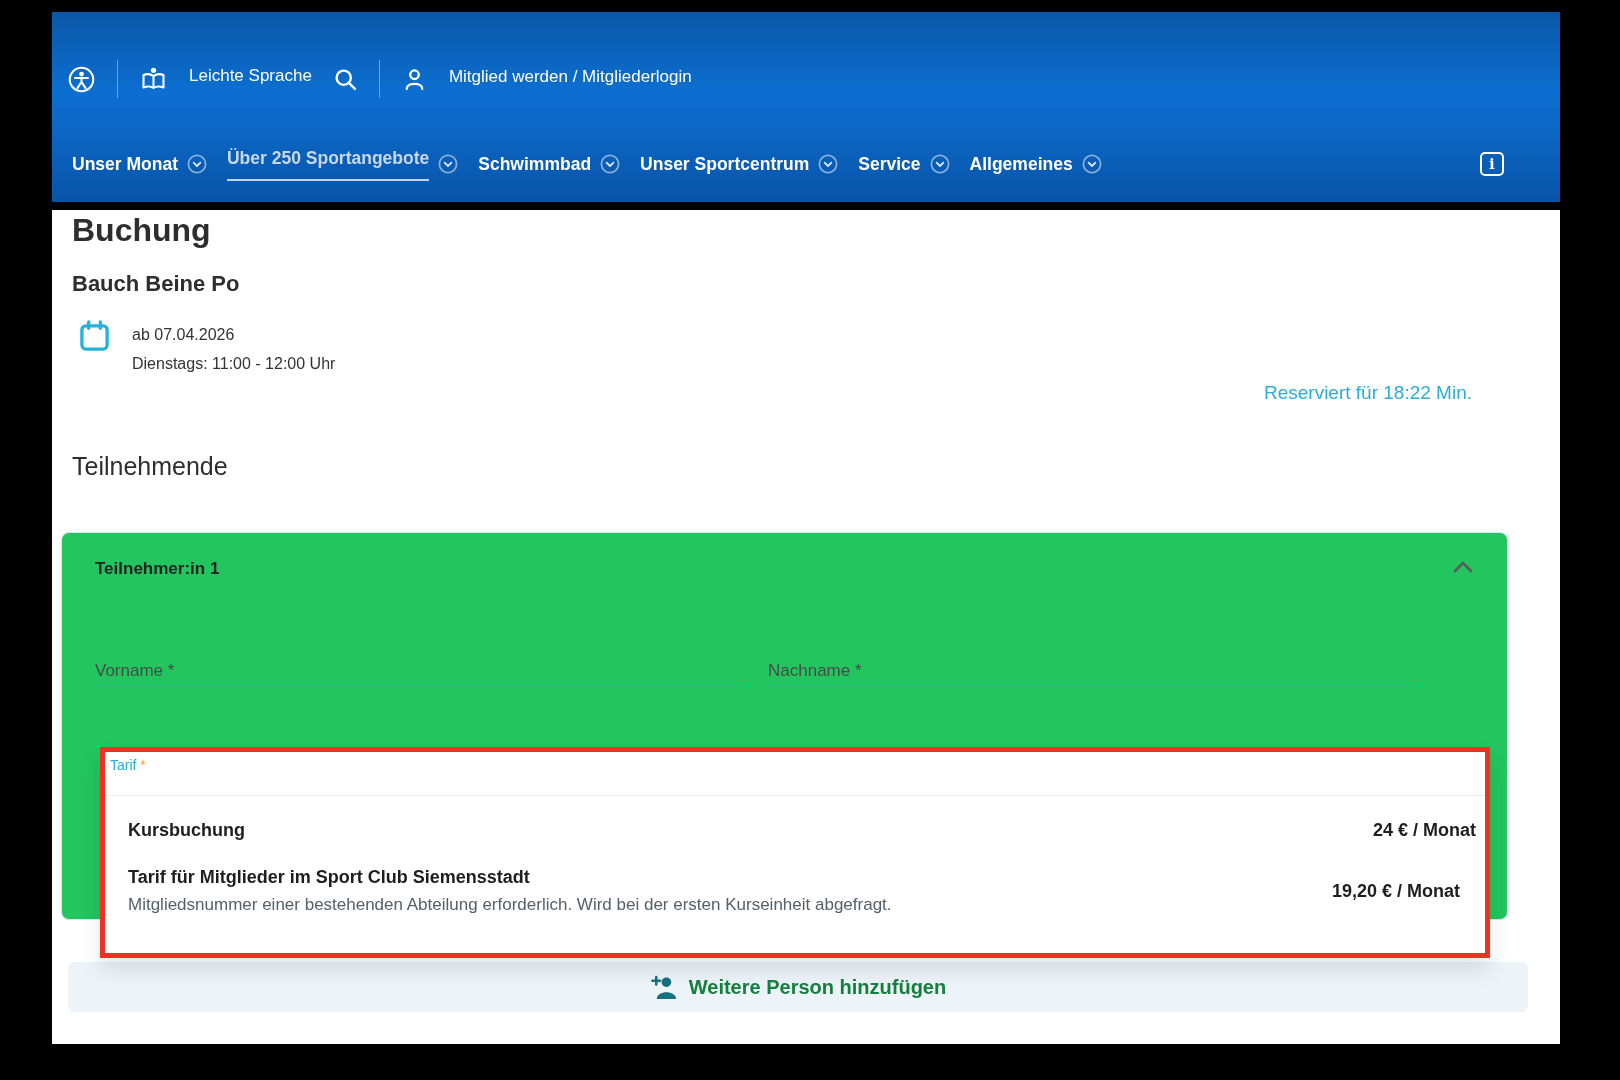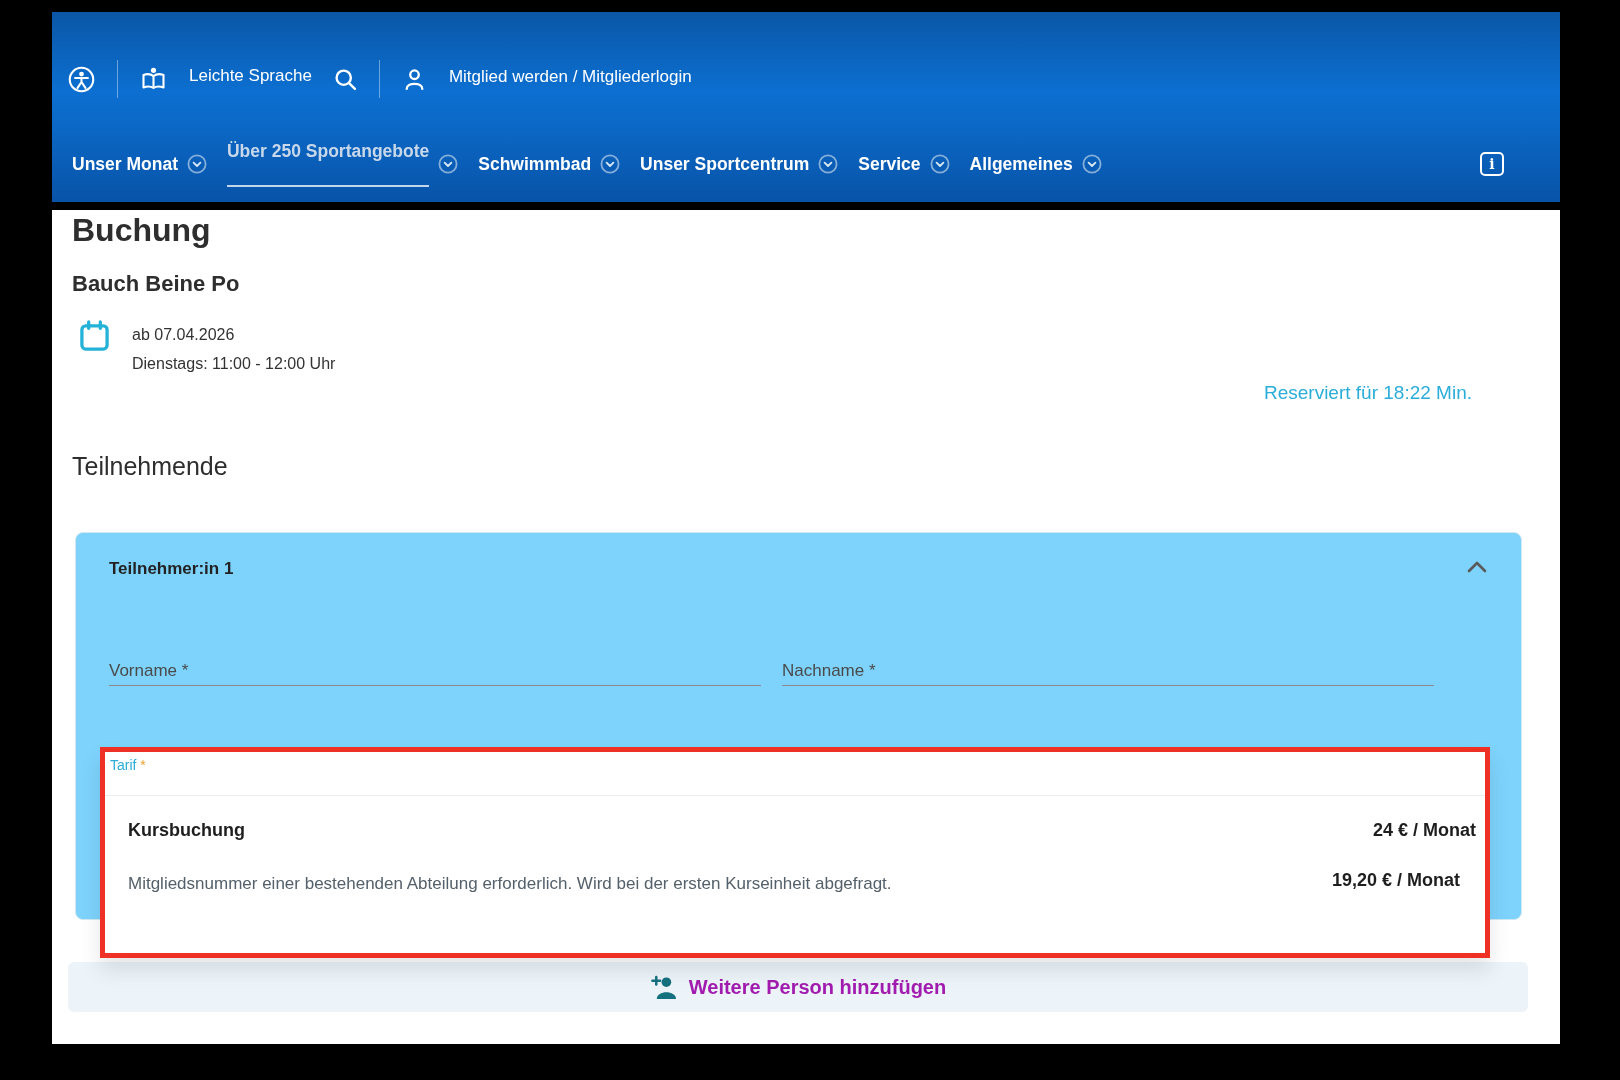--- a/index.html
+++ b/index.html
@@ -19,41 +19,41 @@
     display:flex; flex-direction:column;
   }
   .header-top { flex:1; display:flex; justify-content:space-between; align-items:center; padding:10px 58px 0 16px; }
   .logo { cursor:pointer; }
   .utility { display:flex; align-items:center; gap:22px; color:#fff; font-size:17px; }
   .util-item { display:flex; align-items:flex-start; gap:22px; cursor:pointer; white-space:nowrap; }
   .util-divider { width:1px; height:38px; background:rgba(255,255,255,.4); }
 
   .nav { height:66px; display:flex; align-items:center; padding:0 56px 10px 20px; gap:20px; }
   .nav-item { display:flex; align-items:center; gap:9px; color:#fff; font-weight:bold; font-size:17.5px; cursor:pointer; white-space:nowrap; }
-  .nav-item.active .nav-label { color:#c8d8ea; border-bottom:2px solid #c3d5ea; padding-bottom:23px; }
+  .nav-item.active .nav-label { color:#c8d8ea; border-bottom:2px solid #c3d5ea; padding-bottom:10px; }
   .nav-spacer { flex:1; }
   .info-box {
     width:24px; height:24px; border:2.5px solid #fff; border-radius:5px;
     display:flex; align-items:center; justify-content:center;
     color:#fff; font-family:"DejaVu Serif",serif; font-weight:bold; font-size:14px; cursor:pointer;
   }
 
   
   .main { height:834px; background:#fff; margin-top:8px; position:relative; color:#333; }
   .page-title { position:absolute; left:20px; top:2px; font-size:32px; font-weight:bold; color:#2e2e2e; }
   .course-name { position:absolute; left:20px; top:61px; font-size:22px; font-weight:bold; color:#2e2e2e; }
   .schedule { position:absolute; left:27px; top:110px; display:flex; gap:22px; align-items:flex-start; }
   .sched-lines { font-size:16px; line-height:29px; color:#333; }
   .reserved { position:absolute; right:88px; top:172px; font-size:19px; color:#2badd9;text-align:center; }
   .participants-heading { position:absolute; left:20px; top:242px; font-size:25px; font-weight:normal; color:#2e2e2e; }
 
   
   .card {
-    position:absolute; left:23px; top:322px; width:1447px; height:388px;
-    background:#7dd3fc; border:1px solid #cfe8f1; border-radius:8px; z-index:1;
+    position:absolute; left:9px; top:322px; width:1447px; height:388px;
+    background:#22c55e; border:1px solid #cfe8f1; border-radius:8px; z-index:1;
   }
   .card-title { position:absolute; left:33px; top:26px; font-size:17px; font-weight:bold; color:#222; }
   .collapse-btn { position:absolute; right:34px; top:28px; cursor:pointer; background:none; border:none; }
   .fields { position:absolute; left:33px; right:87px; top:128px; display:flex; justify-content:space-between; }
   .fields input {
     width:652px; background:transparent; border:none; border-bottom:1px solid #8b8b8b;
     font-family:inherit; font-size:17px; color:#333; padding:0 0 4px 0; outline:none;
   }
   .fields input::placeholder { color:#4a4a4a; opacity:1; }
 
@@ -72,21 +72,21 @@
   .opt-name { font-size:18px; font-weight:bold; color:#1e1e1e; }
   .opt-desc { font-size:17px; color:#54606a; margin-top:7px; }
   .opt-price { font-size:18px; font-weight:bold; color:#1e1e1e; white-space:nowrap; margin-left:30px; }
 
   
   .add-bar {
     position:absolute; left:16px; top:752px; width:1460px; height:50px;
     background:#ecf4f9; border-radius:6px; display:flex; align-items:center; justify-content:center;
   }
   .add-btn { display:flex; align-items:center; gap:12px; background:none; border:none; cursor:pointer;
-             color:#a21caf; font-family:inherit; font-weight:bold; font-size:20px; }
+             color:#15803d; font-family:inherit; font-weight:bold; font-size:20px; }
 </style>
 </head>
 <body>
 
 <div class="page">
 
   <div class="header">
     <div class="header-top">
       <div class="utility">
         <div class="util-item">
@@ -211,20 +211,21 @@
       </div>
       <div class="dd-divider"></div>
 
       <div class="option">
         <div class="opt-name">Kursbuchung</div>
         <div class="opt-price">24 € / Monat</div>
       </div>
 
       <div class="option second">
         <div>
+          <div class="opt-name">Tarif für Mitglieder im Sport Club Siemensstadt</div>
           <div class="opt-desc">Mitgliedsnummer einer bestehenden Abteilung erforderlich. Wird bei der ersten Kurseinheit abgefragt.</div>
         </div>
         <div class="opt-price">19,20 € / Monat</div>
       </div>
     </div>
 
     <div class="add-bar">
       <button class="add-btn">
         <svg width="27" height="27" viewBox="0 0 28 28">
           <line x1="2.5" y1="7" x2="10.5" y2="7" stroke="#16717f" stroke-width="2.6" stroke-linecap="round"></line>

